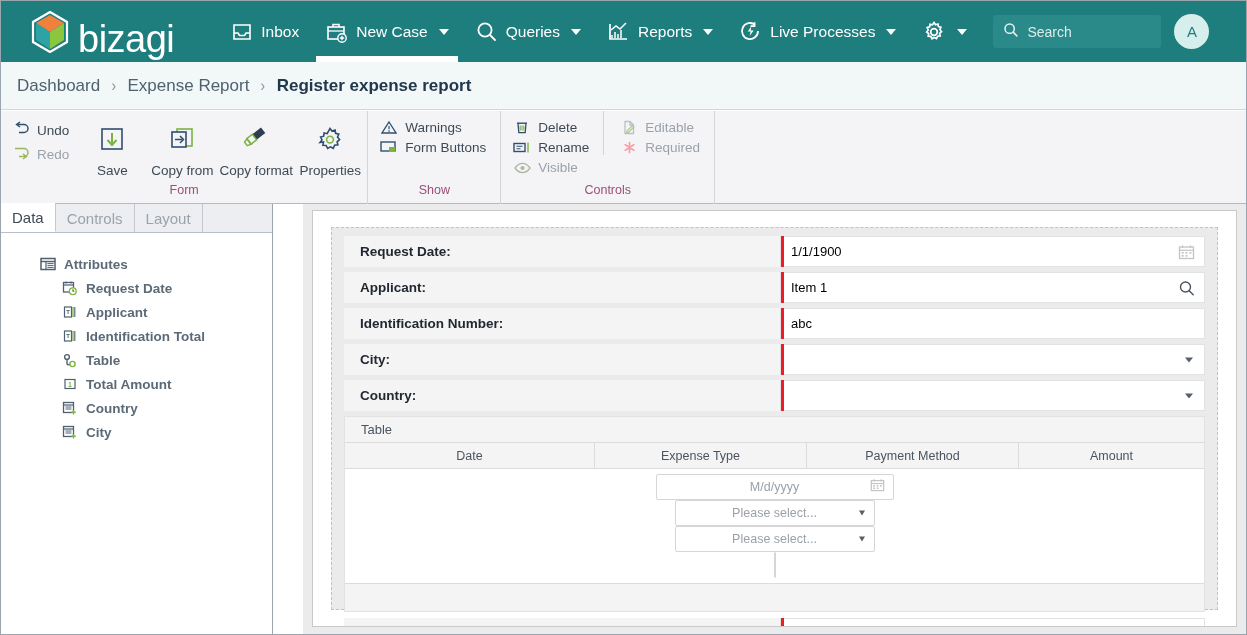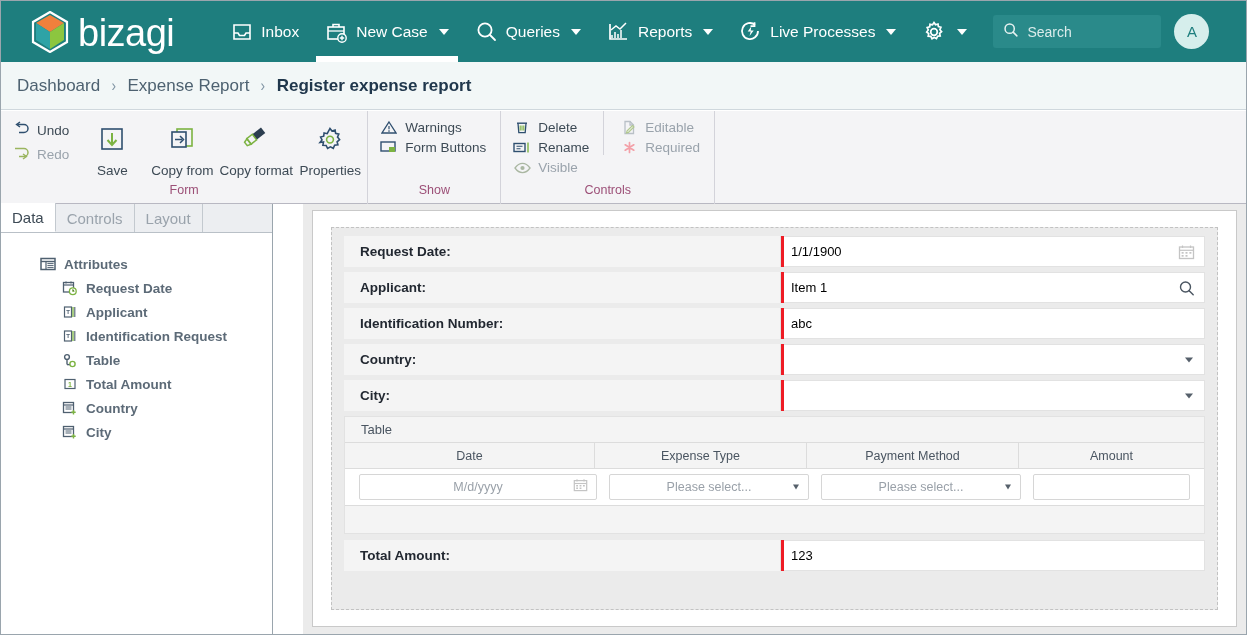--- a/index.html
+++ b/index.html
@@ -29,21 +29,21 @@
     margin-left: 30px; margin-right: 44px;
     gap: 9px;
   }
   .brand-logo { width: 38px; height: 42px; flex: none; }
   .brand-word {
     color: #ffffff;
     font-size: 38px;
     font-weight: 400;
     letter-spacing: -0.5px;
     line-height: 1;
-    position: relative; top: 1px;
+    position: relative; top: 7px;
   }
   .nav-items { display: flex; align-items: flex-end; height: 61px; }
   .nav-item {
     display: flex; align-items: center; gap: 8px;
     height: 61px;
     padding: 0 13px;
     color: #ffffff;
     font-size: 15.5px;
     cursor: pointer;
     position: relative;
@@ -244,21 +244,21 @@
     font-size: 13px; color: #4a5561;
     border-bottom: 1px solid #dcdcdc;
   }
   .tbl-head { display: flex; border-bottom: 1px solid #dcdcdc; }
   .th {
     height: 25px; display: flex; align-items: center; justify-content: center;
     font-size: 12.5px; color: #4a5561;
     border-right: 1px solid #dcdcdc;
   }
   .th:last-child { border-right: none; }
-  .tbl-row { display: flex; align-items: center; padding: 5px 8px; background: #ffffff; }
+  .tbl-row { display: flex; align-items: center; padding: 5px 17px; background: #ffffff; flex-direction: column; }
   .td { display: flex; align-items: center; justify-content: center; padding: 0 6px; }
   .cellinput {
     width: 100%; height: 26px;
     border: 1px solid #d6d6d6; border-radius: 2px;
     background: #ffffff;
     position: relative;
     display: flex; align-items: center; justify-content: center;
   }
   .cellinput .ph { font-size: 12.5px; color: #9aa1a9; }
   .cellinput .cal { position: absolute; right: 8px; top: 50%; transform: translateY(-50%); }
@@ -604,21 +604,21 @@
 
       <div class="tnode child">
         <span class="tnode-ico">
           <svg width="14" height="14" viewBox="0 0 14 14">
               <rect x="1.5" y="2" width="7" height="10" fill="none" stroke="#4f6070" stroke-width="1.2"></rect>
               <text x="5" y="9" font-size="6" fill="#4f6070" text-anchor="middle" font-family="Liberation Sans, sans-serif">T</text>
               <path d="M10 2v10" stroke="#7cb342" stroke-width="1.3"></path>
               <path d="M11.8 2v10" stroke="#4f6070" stroke-width="1.1"></path>
             </svg>
         </span>
-        <span class="tnode-label">Identification Request</span>
+        <span class="tnode-label">Identification Total</span>
       </div>
 
       <div class="tnode child">
         <span class="tnode-ico">
           <svg width="16" height="15" viewBox="0 0 16 15">
               <circle cx="5" cy="4" r="2.4" fill="none" stroke="#4f6070" stroke-width="1.4"></circle>
               <path d="M5 6.4v5.2" stroke="#4f6070" stroke-width="1.4"></path>
               <circle cx="10.5" cy="11" r="2.6" fill="none" stroke="#7cb342" stroke-width="1.4"></circle>
               <path d="M5 11.6h2.6" stroke="#4f6070" stroke-width="1.4"></path>
             </svg>
@@ -705,30 +705,30 @@
 
         <div class="frow">
           <div class="flabel">Identification Number:</div>
           <div class="fctl">
             <span class="reqbar"></span>
             <span class="fval">abc</span>
           </div>
         </div>
 
         <div class="frow">
-          <div class="flabel">Country:</div>
+          <div class="flabel">City:</div>
           <div class="fctl">
             <span class="reqbar"></span>
             <span class="fval"></span>
             <span class="dd-caret"></span>
           </div>
         </div>
 
         <div class="frow">
-          <div class="flabel">City:</div>
+          <div class="flabel">Country:</div>
           <div class="fctl">
             <span class="reqbar"></span>
             <span class="fval"></span>
             <span class="dd-caret"></span>
           </div>
         </div>
 
         <div class="tablewrap">
           <div class="tbl-title">Table</div>
           <div class="tbl-head">

